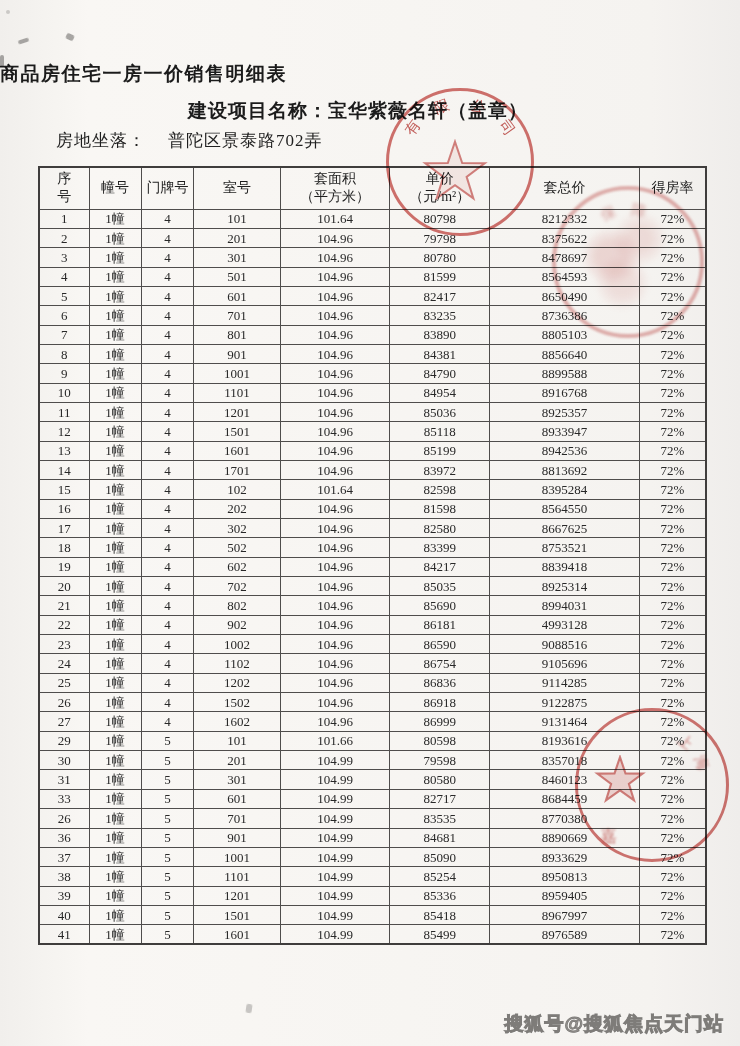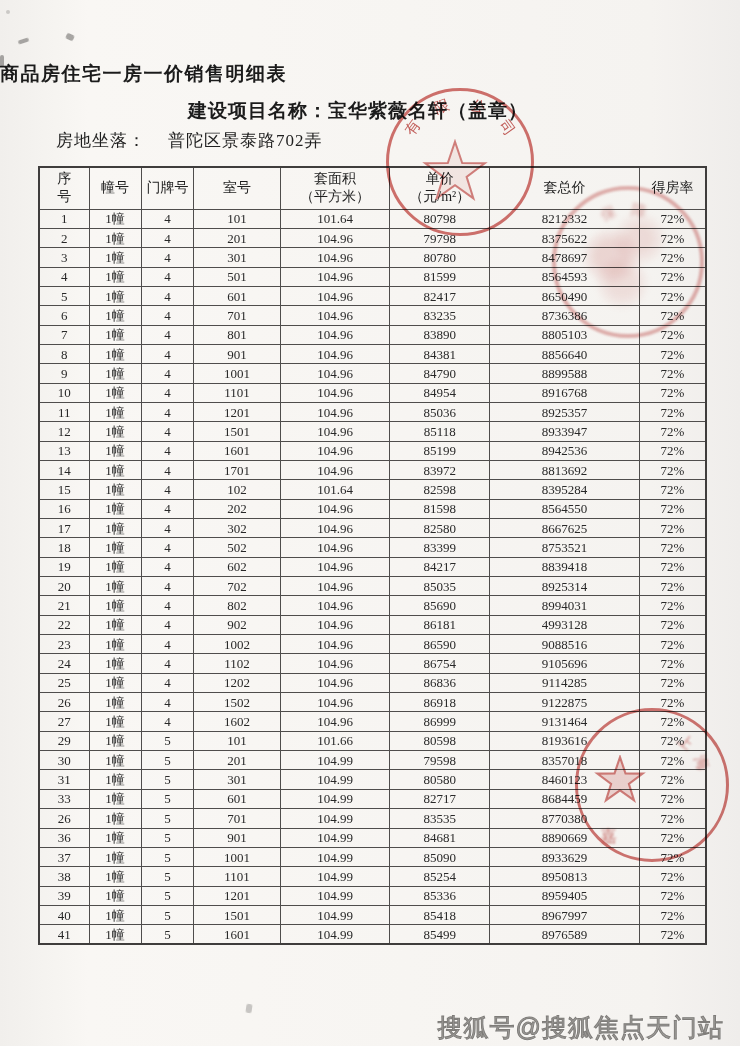--- a/index.html
+++ b/index.html
@@ -100,21 +100,21 @@
   .side-ch {
     position:absolute; font-size:17px; color:rgba(188,64,60,.7);
     filter:blur(1.1px);
   }
   #stamp-c .side-ch { left:22px; top:114px; }
 
   
   .watermark {
     position:absolute; top:1011px; right:16px;
     font-family:"Liberation Sans", sans-serif;
-    font-weight:normal; font-size:25px; letter-spacing:1px;
+    font-weight:bold; font-size:19px; letter-spacing:1px;
     color:#a09e9b;
     -webkit-text-stroke:1px #7e7c79;
     text-shadow:1px 1px 0 rgba(255,255,255,.7);
   }
 
   
   .speck {
     position:absolute; background:rgba(88,86,84,.5);
     border-radius:2px; filter:blur(.6px); pointer-events:none;
   }

